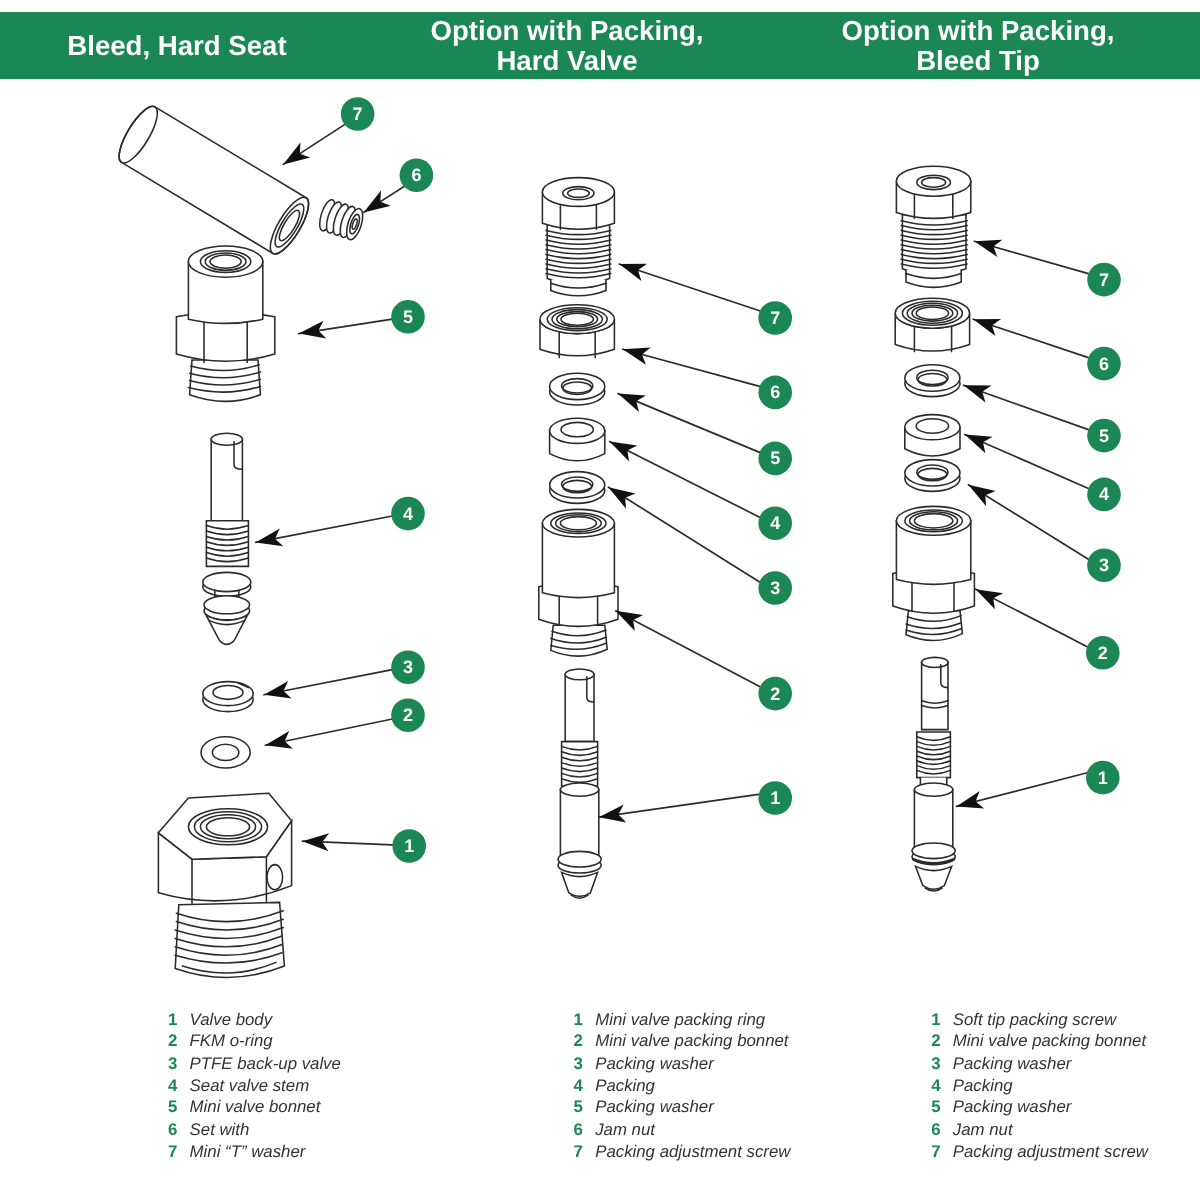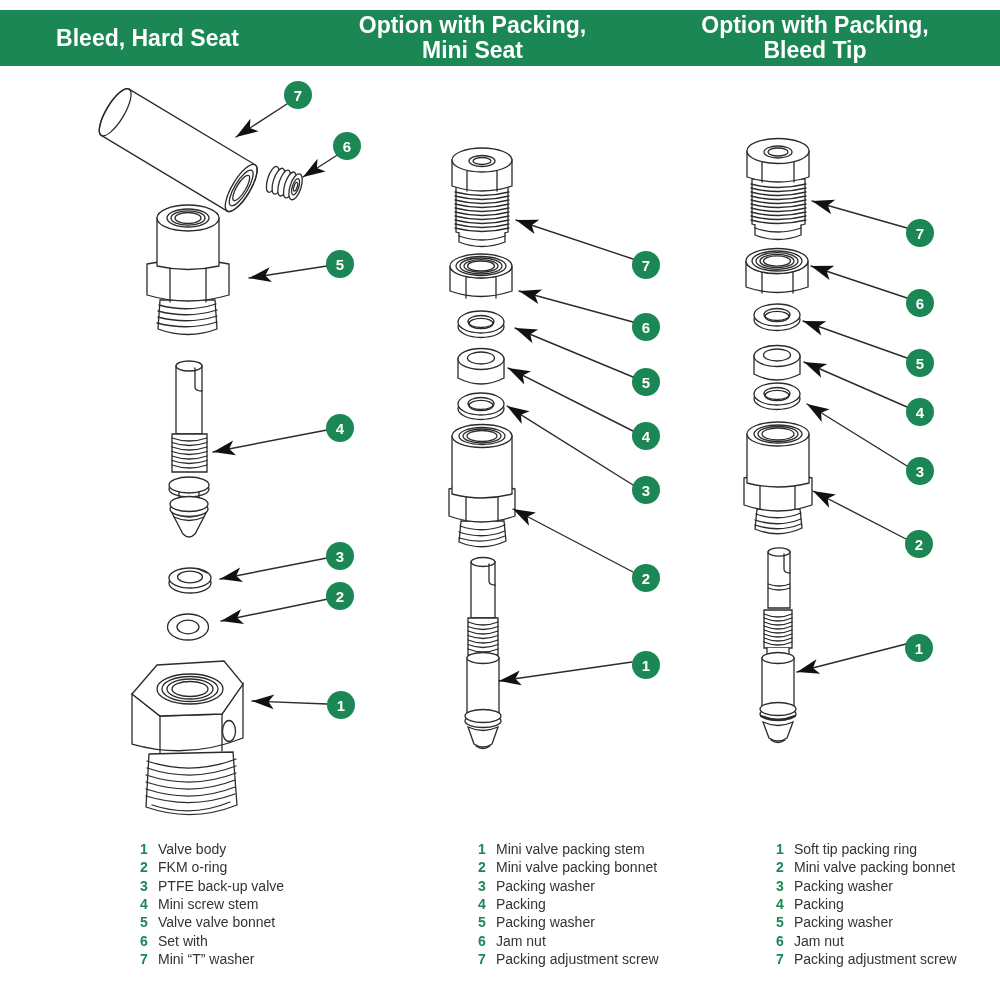--- a/index.html
+++ b/index.html
@@ -15,34 +15,34 @@
   .drawing{position:absolute;left:0;top:0;width:1000px;height:1000px;}
   .callout{position:absolute;width:28px;height:28px;border-radius:50%;background:#1B8754;
            color:#fff;font-weight:bold;font-size:15px;display:flex;align-items:center;
            justify-content:center;transform:translate(-50%,-50%);}
   .legend{position:absolute;top:840px;display:flex;flex-direction:column;}
   .legend.l1{left:140px;}
   .legend.l2{left:478px;}
   .legend.l3{left:776px;}
   .lg-row{display:flex;height:18.3px;align-items:center;font-size:14px;color:#333;}
   .lg-n{color:#1B8754;font-weight:bold;width:14px;flex:0 0 14px;}
-  .lg-t{margin-left:4px;white-space:nowrap;}
+  .lg-t{margin-left:4px;white-space:nowrap;font-style:italic;}
 </style>
 </head>
 <body>
 
 <div class="stage">
 
   <div class="header-bar"></div>
   <div class="hcol c1">
     <div>Bleed, Hard Seat</div>
   </div>
   <div class="hcol c2">
     <div>Option with Packing,</div>
-    <div>Mini Seat</div>
+    <div>Hard Valve</div>
   </div>
   <div class="hcol c3">
     <div>Option with Packing,</div>
     <div>Bleed Tip</div>
   </div>
 
   <svg class="drawing" viewBox="0 0 1000 1000" stroke="#2B2B2B" stroke-width="1.3" fill="none" stroke-linecap="round">
     <defs>
       <marker id="arr" markerUnits="userSpaceOnUse" markerWidth="27" markerHeight="19" refX="25" refY="9.5" orient="auto">
         <path d="M25,9.5 L3,2 L8.5,9.5 L3,17 Z" fill="#111" stroke="none"></path>
@@ -319,40 +319,40 @@
     <div class="lg-row">
         <span class="lg-n">2</span>
         <span class="lg-t">FKM o-ring</span>
       </div>
     <div class="lg-row">
         <span class="lg-n">3</span>
         <span class="lg-t">PTFE back-up valve</span>
       </div>
     <div class="lg-row">
         <span class="lg-n">4</span>
-        <span class="lg-t">Mini screw stem</span>
+        <span class="lg-t">Seat valve stem</span>
       </div>
     <div class="lg-row">
         <span class="lg-n">5</span>
-        <span class="lg-t">Valve valve bonnet</span>
+        <span class="lg-t">Mini valve bonnet</span>
       </div>
     <div class="lg-row">
         <span class="lg-n">6</span>
         <span class="lg-t">Set with</span>
       </div>
     <div class="lg-row">
         <span class="lg-n">7</span>
         <span class="lg-t">Mini “T” washer</span>
       </div>
   </div>
 
   <div class="legend l2">
     <div class="lg-row">
         <span class="lg-n">1</span>
-        <span class="lg-t">Mini valve packing stem</span>
+        <span class="lg-t">Mini valve packing ring</span>
       </div>
     <div class="lg-row">
         <span class="lg-n">2</span>
         <span class="lg-t">Mini valve packing bonnet</span>
       </div>
     <div class="lg-row">
         <span class="lg-n">3</span>
         <span class="lg-t">Packing washer</span>
       </div>
     <div class="lg-row">
@@ -369,21 +369,21 @@
       </div>
     <div class="lg-row">
         <span class="lg-n">7</span>
         <span class="lg-t">Packing adjustment screw</span>
       </div>
   </div>
 
   <div class="legend l3">
     <div class="lg-row">
         <span class="lg-n">1</span>
-        <span class="lg-t">Soft tip packing ring</span>
+        <span class="lg-t">Soft tip packing screw</span>
       </div>
     <div class="lg-row">
         <span class="lg-n">2</span>
         <span class="lg-t">Mini valve packing bonnet</span>
       </div>
     <div class="lg-row">
         <span class="lg-n">3</span>
         <span class="lg-t">Packing washer</span>
       </div>
     <div class="lg-row">

